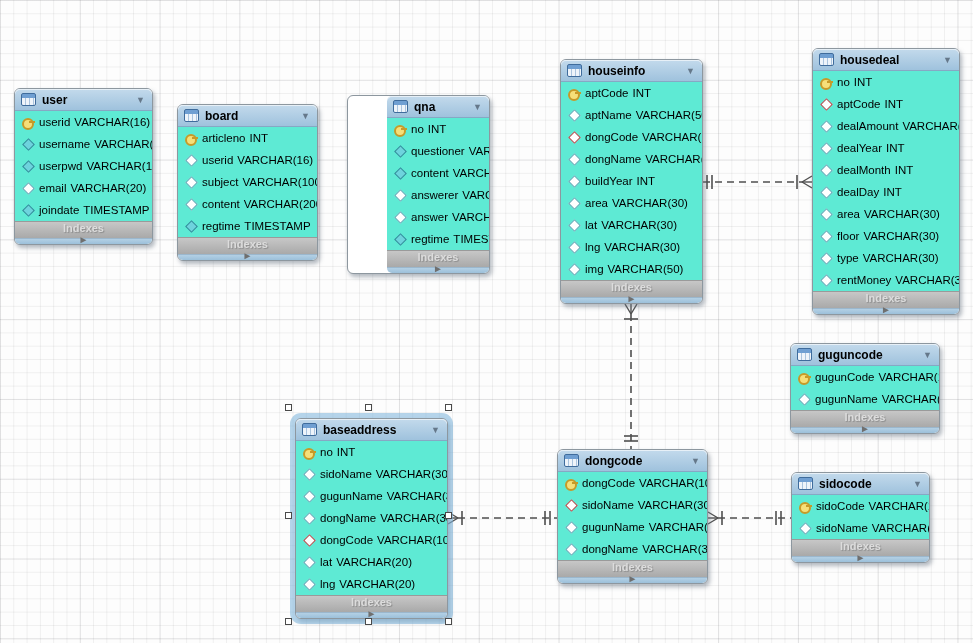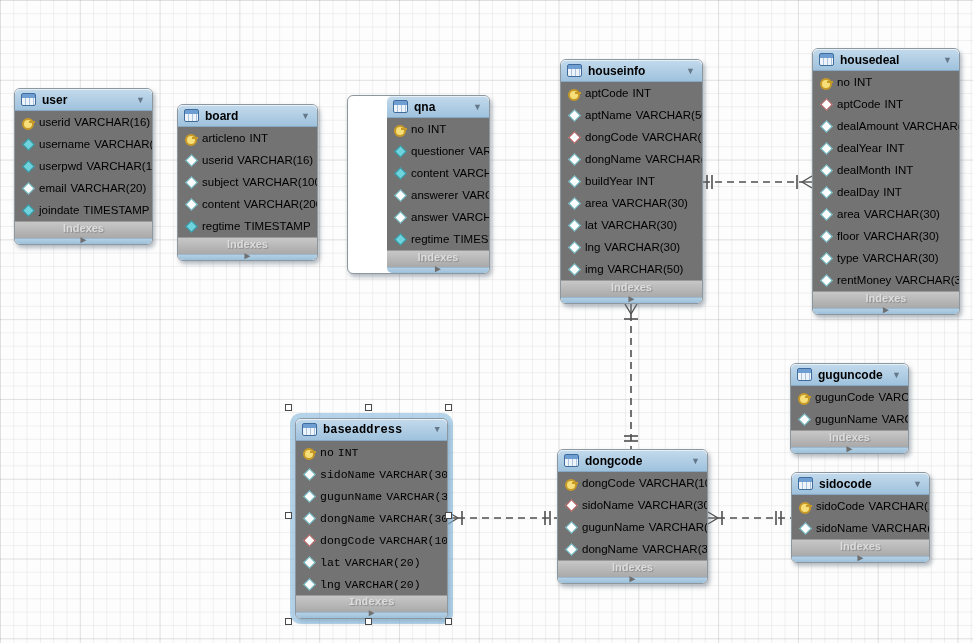--- a/index.html
+++ b/index.html
@@ -28,21 +28,21 @@
   .ticon {
     width: 15px; height: 13px; margin: 0 6px 0 6px; border: 1px solid #3f6c9c; border-radius: 2px;
     background:
       linear-gradient(#6f9fd2 0 4px, transparent 4px),
       repeating-linear-gradient(to right, transparent 0 3px, #aac4de 3px 4px),
       #eef4fa;
     flex: 0 0 15px;
   }
   .ttitle { font-size: 12px; font-weight: bold; color: #000; flex: 1 1 auto; }
   .tarrow { font-size: 9px; color: #65788a; margin-right: 7px; flex: 0 0 auto; }
-  .tbody { background: #737373; }
+  .tbody { background: #5eead4; }
   .trow { height: 22px; display: flex; align-items: center; padding-left: 7px; overflow: hidden; white-space: nowrap; }
   .cname, .ctype { font-size: 11.5px; color: #000; }
   .cname { margin-right: 4px; }
   .cicon { position: relative; width: 13px; height: 14px; flex: 0 0 13px; margin-right: 4px; }
   .icon-attr::before, .icon-attr_open::before, .icon-fk::before {
     content: ""; position: absolute; left: 2px; top: 3px; width: 7px; height: 7px; transform: rotate(45deg);
   }
   .icon-attr::before      { background: #6ed3dd; border: 1px solid #2f8d98; }
   .icon-attr_open::before { background: #ffffff; border: 1px solid #57a9b4; }
   .icon-fk::before        { background: #ffffff; border: 1px solid #a84848; }
@@ -363,21 +363,21 @@
         <span class="ctype">VARCHAR(30)</span>
       </div>
       </div>
     <div class="tindexes">
       <span class="ilabel">Indexes</span>
       <span class="iarrow">►</span>
     </div>
     <div class="tfoot"></div>
   </div>
 
-  <div class="table" style="left:790px;top:343px;width:119px;margin-top:20px;">
+  <div class="table" style="left:790px;top:343px;width:150px;">
     <div class="thead">
       <span class="ticon"></span>
       <span class="ttitle">guguncode</span>
       <span class="tarrow">▼</span>
     </div>
     <div class="tbody">
 
     <div class="trow">
         <span class="cicon icon-key"></span>
         <span class="cname">gugunCode</span>
@@ -389,21 +389,21 @@
         <span class="ctype">VARCHAR(30)</span>
       </div>
       </div>
     <div class="tindexes">
       <span class="ilabel">Indexes</span>
       <span class="iarrow">►</span>
     </div>
     <div class="tfoot"></div>
   </div>
 
-  <div class="table selected" style="left:295px;top:418px;width:153px;font-family:Liberation Mono, monospace;">
+  <div class="table selected" style="left:295px;top:418px;width:153px;">
     <div class="thead">
       <span class="ticon"></span>
       <span class="ttitle">baseaddress</span>
       <span class="tarrow">▼</span>
     </div>
     <div class="tbody">
 
     <div class="trow">
         <span class="cicon icon-key"></span>
         <span class="cname">no</span>

